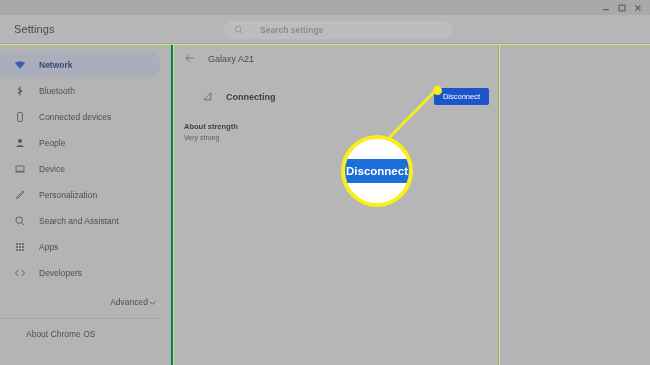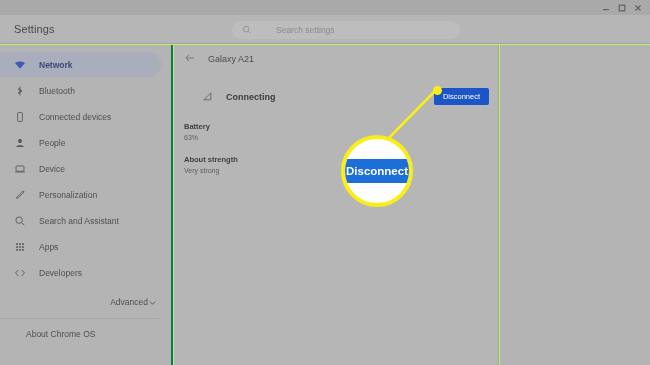--- a/index.html
+++ b/index.html
@@ -49,28 +49,29 @@
     align-items: center;
   }
   .header-title {
     margin-left: 14px;
     font-size: 11px;
     color: #4a4a4a;
     letter-spacing: .1px;
   }
   .searchbar {
     position: absolute;
-    left: 232px; top: 21px;
+    left: 224px; top: 21px;
     width: 228px; height: 18px;
     background: #bdbdbd;
     border-radius: 9px;
     display: flex;
     align-items: center;
     padding-left: 10px;
-    gap: 24px;
+    gap: 16px;
+    font-weight: bold;
   }
   .searchbar .s-icon { opacity: .55; display:block; }
   .search-placeholder {
     font-size: 8.5px;
     color: #8b8b8b;
   }
 
   
   .sidebar {
     position: absolute;
@@ -394,24 +395,20 @@
         <svg width="11" height="11" viewBox="0 0 14 14">
           <path d="M11.2 2.4 L11.2 11.2 L2.4 11.2 Z" fill="none" stroke="#3d3d3d" stroke-width="1.1"></path>
         </svg>
       </span>
       <span class="status-text">Connecting</span>
       <div class="disconnect-btn">Disconnect</div>
     </div>
 
     <div class="info-list">
       <div class="info-block">
-        <div class="info-label">Battery</div>
-        <div class="info-value">63%</div>
-      </div>
-      <div class="info-block">
         <div class="info-label">About strength</div>
         <div class="info-value">Very strong</div>
       </div>
     </div>
   </div>
 
   <div class="right-pane"></div>
 
   <div class="callout-layer">
     <svg width="650" height="365" style="position:absolute;left:0;top:0;">

